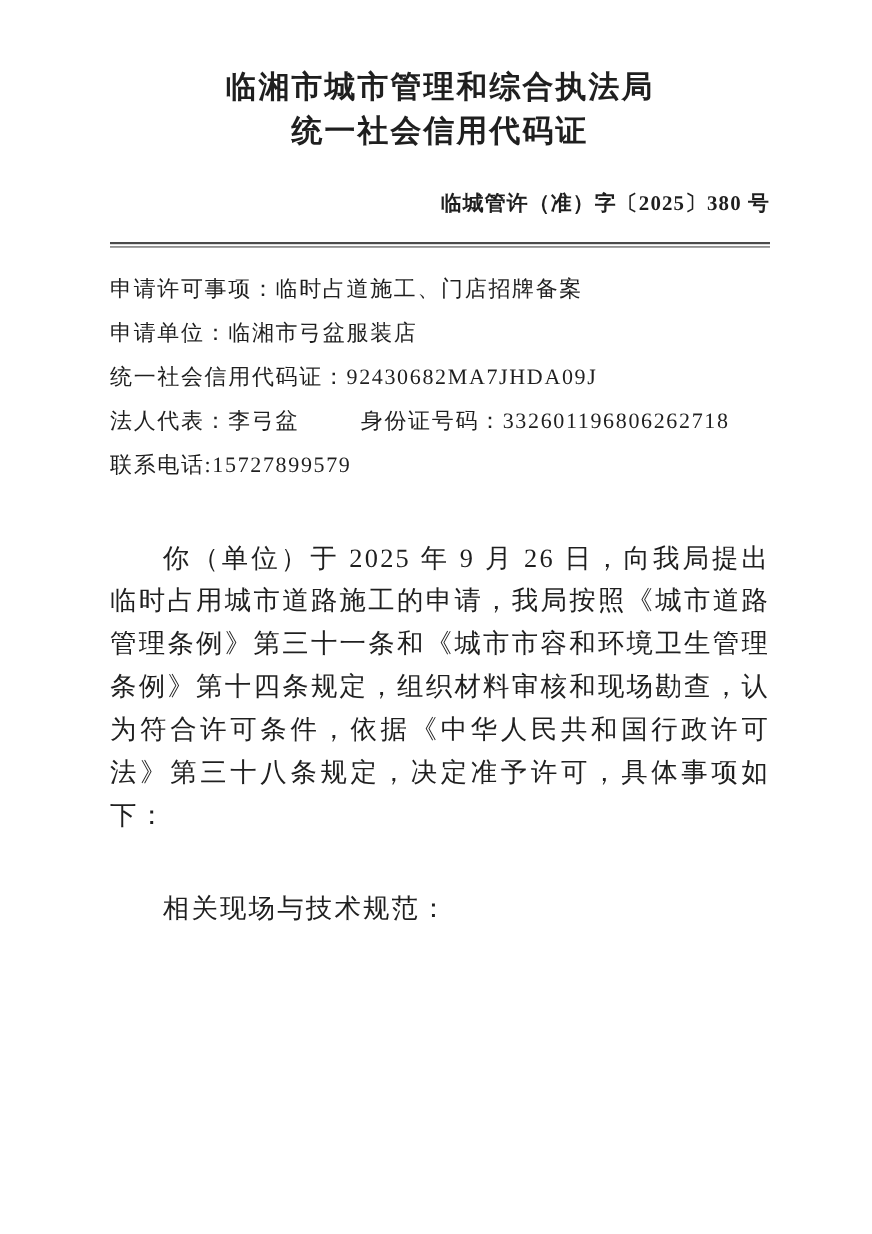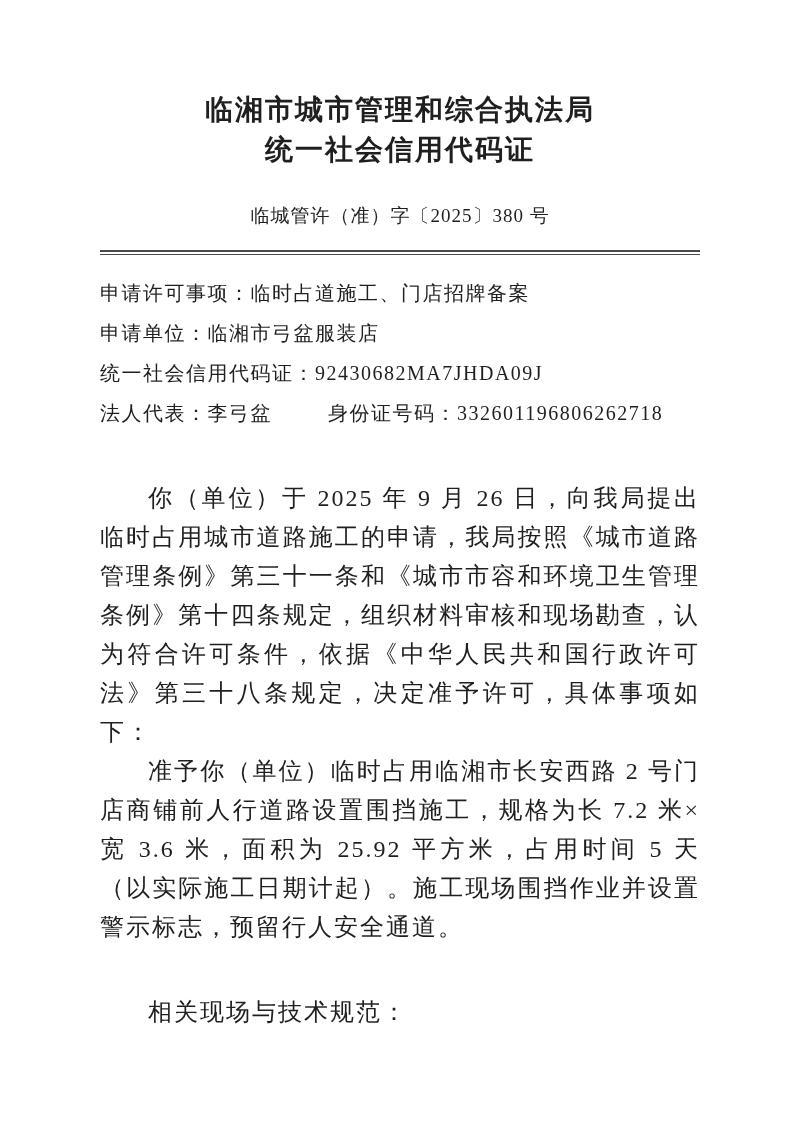--- a/index.html
+++ b/index.html
@@ -9,36 +9,37 @@
   }
   html,body{margin:0;padding:0;background:#ffffff;}
   .page{
     position:relative;
     width:793px;height:1122px;
     margin:0 auto;
     background:var(--page-bg);
     color:var(--text-color);
     font-family:"Liberation Serif","DejaVu Serif",serif;
     box-sizing:border-box;
-    padding:90px 93px 0 100px;
+    padding:60px 93px 0 100px;
     overflow:hidden;
   }
   .title{
     text-align:center;
     font-size:28px;
     font-weight:bold;
     line-height:40px;
     letter-spacing:2px;
   }
   .doc-number{
-    text-align:center;
+    text-align:right;
     font-size:19px;
     line-height:24px;
     margin-top:34px;
     letter-spacing:1px;
+    font-weight:bold;
   }
   .rule{
     margin-top:22px;
     height:0;
     border-top:2px solid var(--rule-color);
     border-bottom:1px solid var(--rule-color);
     padding-top:2px;
   }
   .fields{
     margin-top:18px;
@@ -85,21 +86,23 @@
     </div>
     <div class="field-row">
       <span>申请单位：</span><span>临湘市弓盆服装店</span>
     </div>
     <div class="field-row">
       <span>统一社会信用代码证：</span><span>92430682MA7JHDA09J</span>
     </div>
     <div class="field-row">
       <span>法人代表：</span><span>李弓盆</span><span class="second-pair">身份证号码：</span><span>332601196806262718</span>
     </div>
+    <div class="field-row">
+      <span>联系电话:</span><span>15727899579</span>
+    </div>
   </div>
 
   <div class="body-text">
     <p>你（单位）于 2025 年 9 月 26 日，向我局提出临时占用城市道路施工的申请，我局按照《城市道路管理条例》第三十一条和《城市市容和环境卫生管理条例》第十四条规定，组织材料审核和现场勘查，认为符合许可条件，依据《中华人民共和国行政许可法》第三十八条规定，决定准予许可，具体事项如下：</p>
-    <p>准予你（单位）临时占用临湘市长安西路 2 号门店商铺前人行道路设置围挡施工，规格为长 7.2 米×宽 3.6 米，面积为 25.92 平方米，占用时间 5 天（以实际施工日期计起）。施工现场围挡作业并设置警示标志，预留行人安全通道。</p>
     <p class="spaced">相关现场与技术规范：</p>
   </div>
 
 </div>
 
 </body></html>

